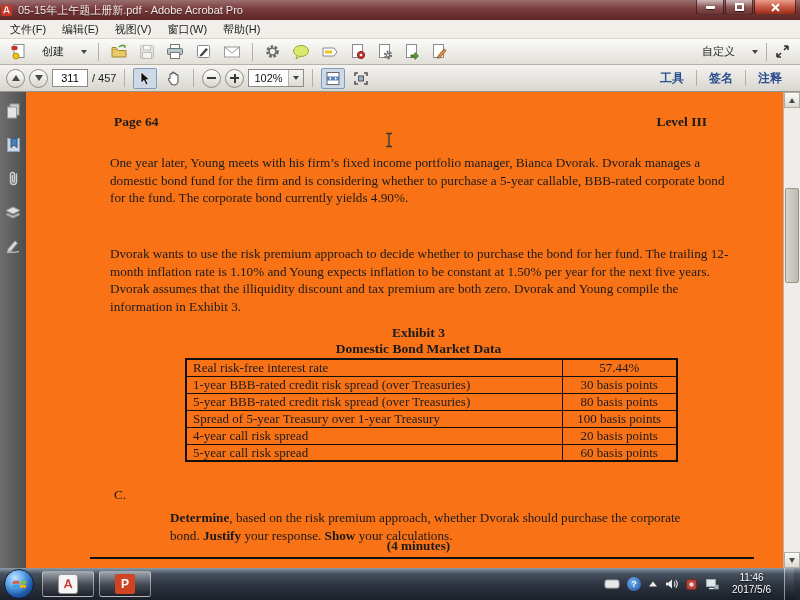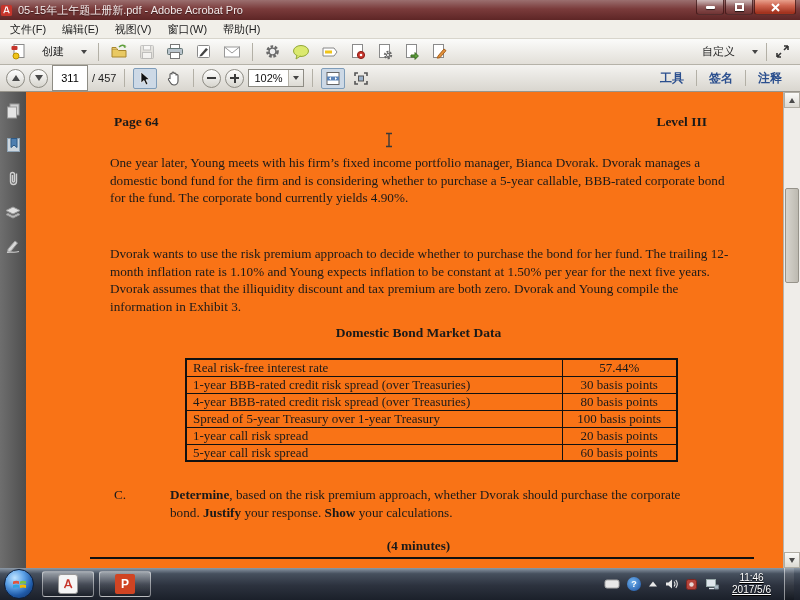--- a/index.html
+++ b/index.html
@@ -24,21 +24,21 @@
   .toolbar1 { height:26px; background:linear-gradient(180deg,#fbfbfa,#e2dfd8); border-bottom:1px solid #b5b2a8; display:flex; align-items:center; padding:0 6px; gap:3px; }
   .toolbar2 { height:27px; background:linear-gradient(180deg,#f4f3f0,#d9d6cf); border-bottom:1px solid #97948b; display:flex; align-items:center; padding:0 6px; gap:4px; }
   .tsep { width:1px; height:18px; background:#b3b0a6; margin:0 4px; flex:none; }
   .tbtn { display:flex; align-items:center; gap:15px; padding:2px 3px; border:1px solid transparent; border-radius:2px; }
   .tbtn svg { display:block; }
   .caret { width:0; height:0; border-left:3px solid transparent; border-right:3px solid transparent; border-top:4px solid #444; margin-left:2px; }
   .lbl11 { font-size:11px; color:#1d1d1d; }
   .circbtn { width:19px; height:19px; border-radius:50%; border:1px solid #8e8c84; background:linear-gradient(180deg,#ffffff,#d6d4cd); display:flex; align-items:center; justify-content:center; flex:none; }
   .tri-up { width:0; height:0; border-left:4px solid transparent; border-right:4px solid transparent; border-bottom:6px solid #4a4a4a; }
   .tri-down { width:0; height:0; border-left:4px solid transparent; border-right:4px solid transparent; border-top:6px solid #4a4a4a; }
-  .pginput { width:36px; height:26px; border:1px solid #8e8c84; font-size:11px; text-align:center; font-family:"Liberation Sans",sans-serif; background:#fff; }
+  .pginput { width:36px; height:18px; border:1px solid #8e8c84; font-size:11px; text-align:center; font-family:"Liberation Sans",sans-serif; background:#fff; }
   .pressed { background:#cdd9e6 !important; border:1px solid #7f9db9 !important; border-radius:2px; }
   .toolbtn { width:24px; height:21px; display:flex; align-items:center; justify-content:center; border:1px solid transparent; border-radius:2px; }
   .minusbar { width:9px; height:2px; background:#3a3a3a; }
   .pluscross { position:relative; width:9px; height:9px; }
   .pluscross::before { content:""; position:absolute; left:0; top:3.5px; width:9px; height:2px; background:#3a3a3a; }
   .pluscross::after { content:""; position:absolute; left:3.5px; top:0; width:2px; height:9px; background:#3a3a3a; }
   .zoombox { display:flex; align-items:center; border:1px solid #8e8c84; background:#fff; height:18px; }
   .zoombox .zval { font-size:11px; padding:0 5px; color:#111; }
   .zoombox .zdrop { width:15px; height:100%; border-left:1px solid #b5b2a8; background:linear-gradient(180deg,#f6f6f4,#dddbd4); display:flex; align-items:center; justify-content:center; }
   .panel-links { margin-left:auto; display:flex; align-items:center; height:100%; }
@@ -56,41 +56,41 @@
   .para { position:absolute; left:84px; width:624px; font-size:13.2px; line-height:17.5px; text-align:left; }
   .p1 { top:62px; } .p2 { top:153px; }
   .exh { position:absolute; left:84px; width:617px; text-align:center; font-weight:bold; font-size:13.5px; line-height:16px; }
   .exh { top:233px; }
   .dtable { position:absolute; left:159px; top:266px; width:493px; border-collapse:collapse; font-size:13px; }
   .dtable td { border:1px solid #111; padding:0 6px; height:17px; line-height:15px; }
   .dtable { border:2px solid #111; }
   .dtable td.val { width:115px; text-align:center; }
   .question { position:absolute; top:394px; left:88px; width:600px; font-size:13.2px; line-height:17.5px; }
   .qletter { position:absolute; left:0; top:0; }
-  .qbody { margin-left:56px; width:540px; }
+  .qbody { margin-left:56px; width:540px;margin-top:23px; }
   .minutes { position:absolute; top:446px; left:84px; width:617px; text-align:center; font-weight:bold; font-size:13.2px; }
   .botrule { position:absolute; top:465px; left:64px; width:664px; height:2px; background:#111; }
   .ibeam { position:absolute; top:40px; left:358px; }
 
   .vscroll { width:17px; background:#efede9; border-left:1px solid #b7b4ac; display:flex; flex-direction:column; flex:none; }
   .varrow { height:16px; display:flex; align-items:center; justify-content:center; background:linear-gradient(180deg,#fafaf8,#dcdad3); border:1px solid #b0ada4; }
   .varrow .tri-up,.varrow .tri-down { border-left-width:3.5px; border-right-width:3.5px; border-bottom-width:5px; border-top-width:5px; }
   .vtrack { flex:1; position:relative; }
   .vthumb { position:absolute; left:1px; right:1px; top:18%; height:95px; background:linear-gradient(90deg,#d7d4cd,#bdbab1); border:1px solid #96938a; border-radius:2px; }
 
   
   .taskbar { height:32px; background:linear-gradient(180deg,#8d9aa8 0%,#46505e 18%,#2c323e 55%,#1b202a 100%); display:flex; align-items:center; padding:0 0 0 4px; }
   .orb { width:30px; height:30px; border-radius:50%; background:radial-gradient(circle at 35% 28%,#bfe3ff 0%,#5da2e8 35%,#1f5aa8 65%,#122f5c 100%); border:1px solid #0d1f3c; display:flex; align-items:center; justify-content:center; margin-right:8px; flex:none; }
   .taskbtn { width:52px; height:26px; border-radius:3px; border:1px solid rgba(255,255,255,.45); background:linear-gradient(180deg,rgba(255,255,255,.45),rgba(255,255,255,.12) 50%,rgba(0,0,0,.12)); display:flex; align-items:center; justify-content:center; margin-right:5px; }
   .acro-chip { width:20px; height:20px; background:#f5f5f5; border-radius:3px; border:1px solid #999; display:flex; align-items:center; justify-content:center; }
   .ppt-chip { width:20px; height:20px; background:#d04423; border-radius:2px; color:#fff; font-size:12px; font-weight:bold; display:flex; align-items:center; justify-content:center; }
   .tray { margin-left:auto; display:flex; align-items:center; gap:7px; padding-right:6px; }
   .trayico { display:flex; align-items:center; justify-content:center; }
   .help-circ { width:14px; height:14px; border-radius:50%; background:radial-gradient(circle at 40% 35%,#6fb2ef,#1a50a0); color:#fff; font-size:9px; font-weight:bold; display:flex; align-items:center; justify-content:center; }
-  .clock { color:#fff; font-size:10px; text-align:center; line-height:12px; text-shadow:0 1px 1px #000; padding:0 6px;text-decoration:underline; }
+  .clock { color:#fff; font-size:10px; text-align:center; line-height:12px; text-shadow:0 1px 1px #000; padding:0 6px; }
   .showdesk { width:10px; height:32px; border-left:1px solid rgba(255,255,255,.5); background:linear-gradient(180deg,rgba(255,255,255,.15),rgba(0,0,0,.2)); }
 </style>
 </head>
 <body>
 
 <div class="screen">
 
   <div class="titlebar">
     <svg class="app-ico" viewBox="0 0 14 14">
         <rect x="1" y="1" width="12" height="12" rx="2" fill="#c6352b"></rect>
@@ -321,43 +321,44 @@
         </div>
 
         <svg class="ibeam" width="10" height="16" viewBox="0 0 10 16">
             <path d="M2 1.5 h6 M2 14.5 h6 M5 1.5 v13" stroke="#3a3a3a" stroke-width="1.4" fill="none"></path>
           </svg>
 
         <div class="para p1">One year later, Young meets with his firm’s fixed income portfolio manager, Bianca Dvorak. Dvorak manages a domestic bond fund for the firm and is considering whether to purchase a 5-year callable, BBB-rated corporate bond for the fund.  The corporate bond currently yields 4.90%.</div>
         <div class="para p2">Dvorak wants to use the risk premium approach to decide whether to purchase the bond for her fund.  The trailing 12-month inflation rate is 1.10% and Young expects inflation to be constant at 1.50% per year for the next five years.  Dvorak assumes that the illiquidity discount and tax premium are both zero.  Dvorak and Young compile the information in Exhibit 3.</div>
 
         <div class="exh">
+          <div>Exhibit 3</div>
           <div>Domestic Bond Market Data</div>
         </div>
 
         <table class="dtable">
           <tbody>
             <tr>
                 <td>Real risk-free interest rate</td>
                 <td class="val">57.44%</td>
               </tr>
             <tr>
                 <td>1-year BBB-rated credit risk spread (over Treasuries)</td>
                 <td class="val">30 basis points</td>
               </tr>
             <tr>
-                <td>4-year BBB-rated credit risk spread (over Treasuries)</td>
+                <td>5-year BBB-rated credit risk spread (over Treasuries)</td>
                 <td class="val">80 basis points</td>
               </tr>
             <tr>
                 <td>Spread of 5-year Treasury over 1-year Treasury</td>
                 <td class="val">100 basis points</td>
               </tr>
             <tr>
-                <td>1-year call risk spread</td>
+                <td>4-year call risk spread</td>
                 <td class="val">20 basis points</td>
               </tr>
             <tr>
                 <td>5-year call risk spread</td>
                 <td class="val">60 basis points</td>
               </tr>
           </tbody>
         </table>
 
         <div class="question">

